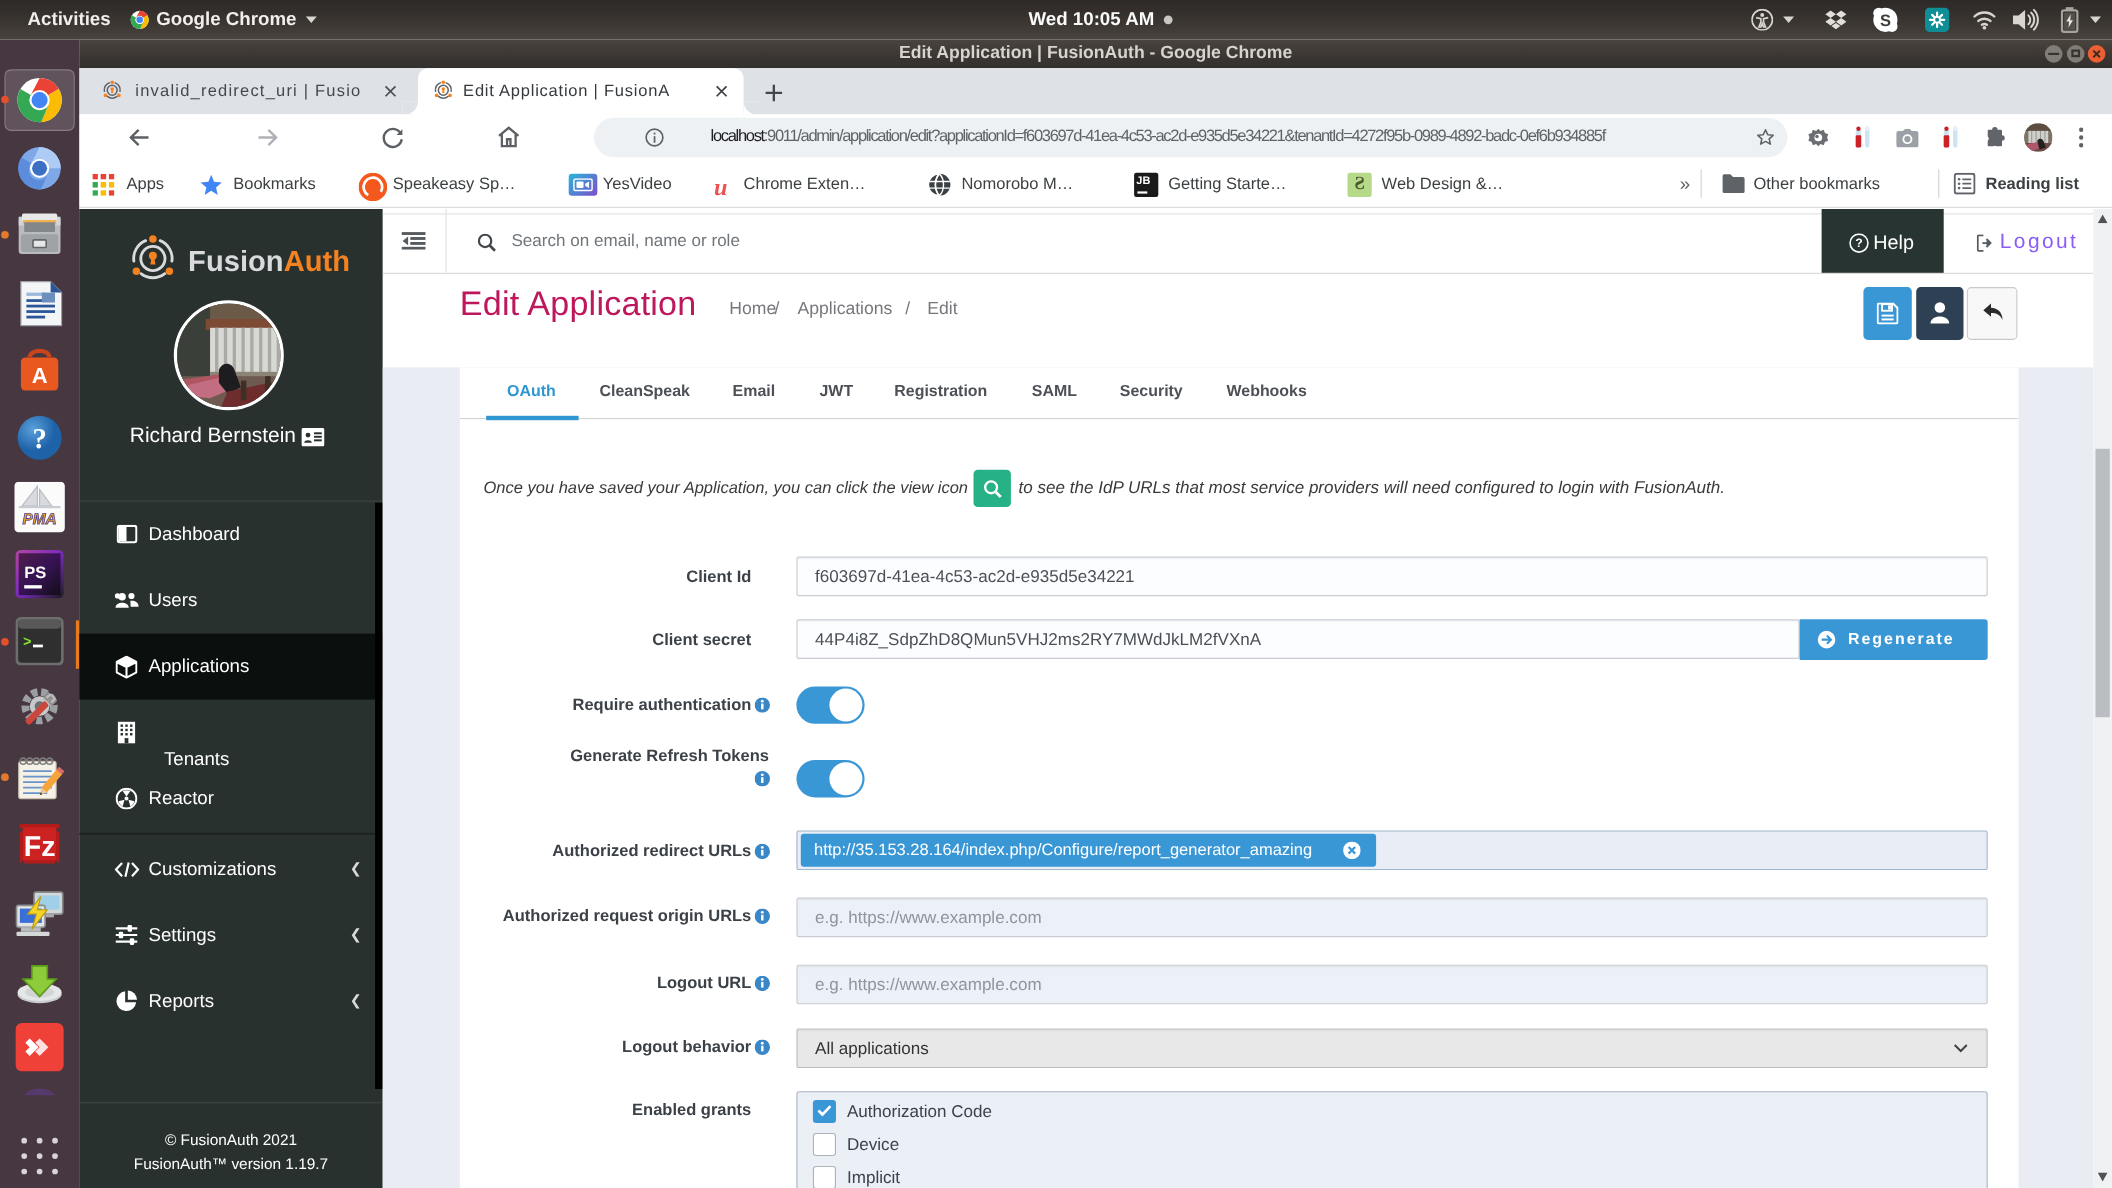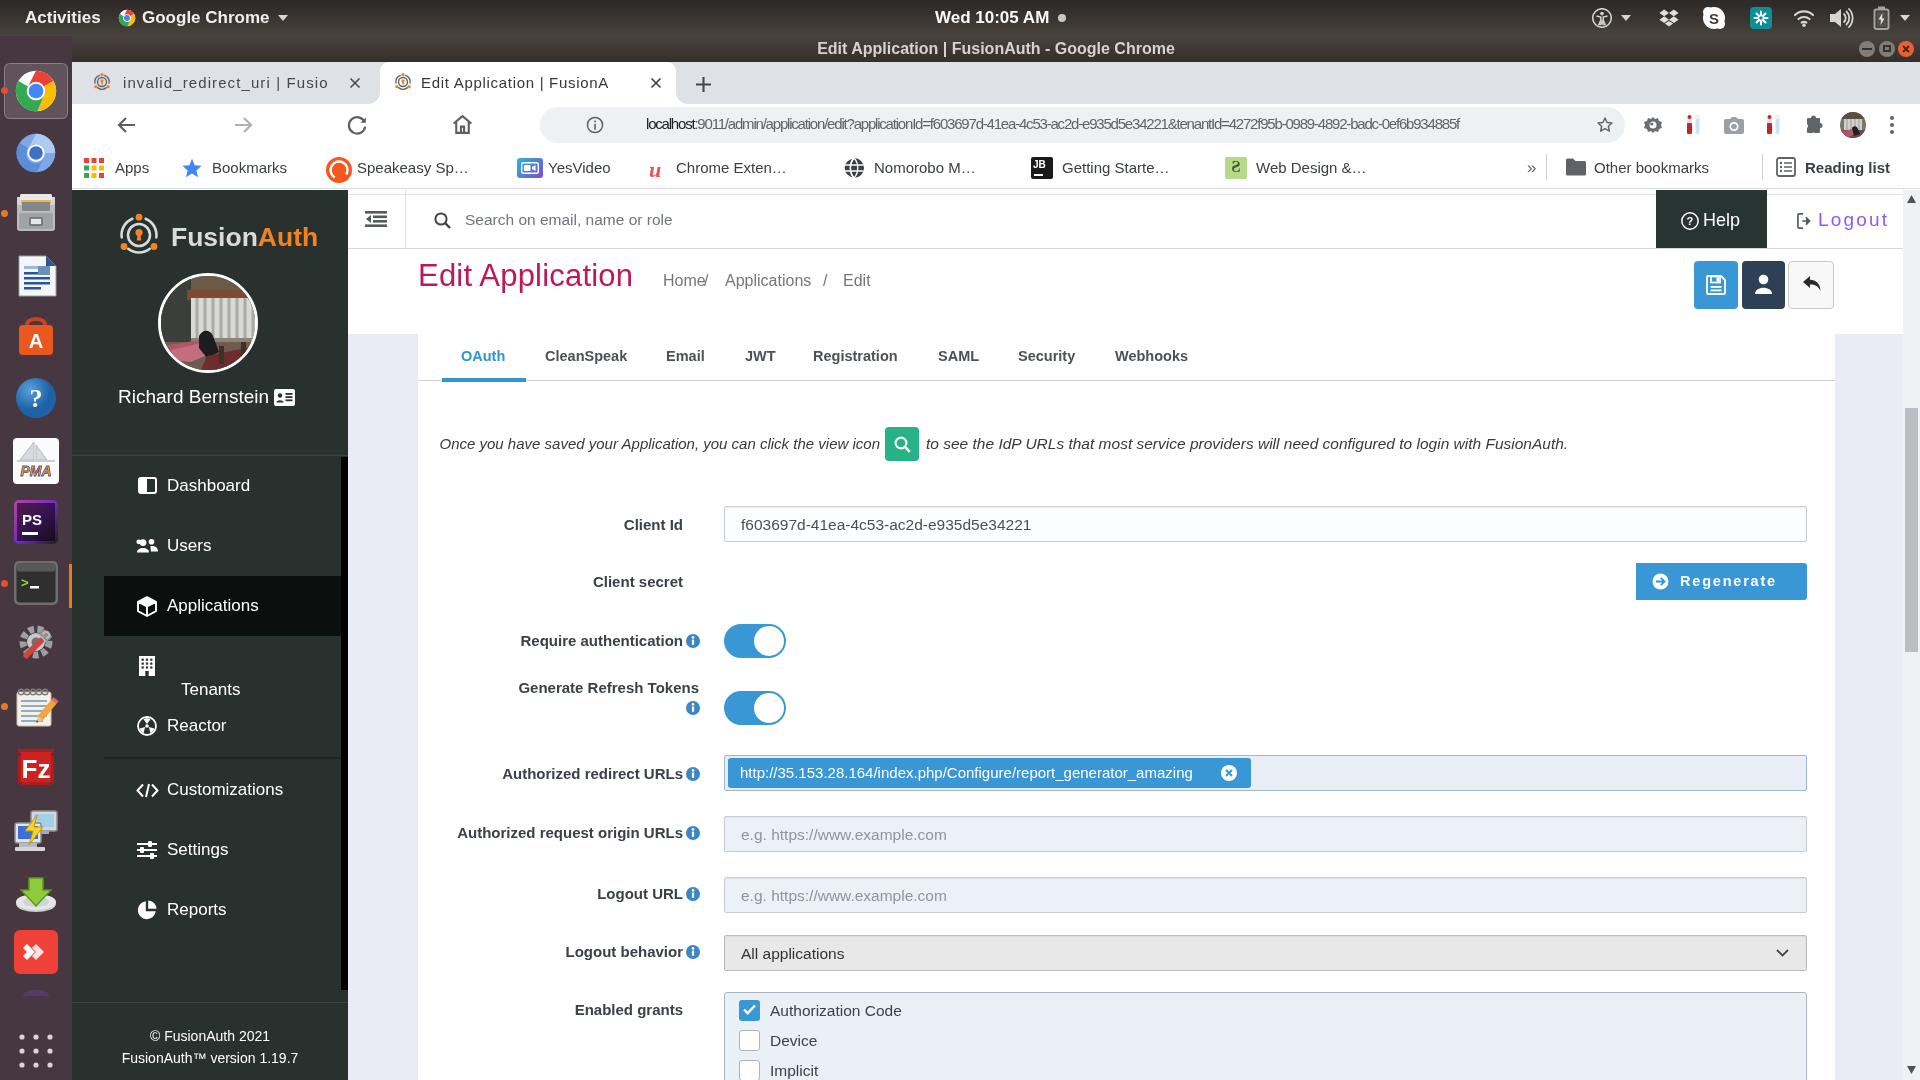--- a/index.html
+++ b/index.html
@@ -522,21 +522,21 @@
   <svg class="abs" style="left:202px;top:199px;" width="21" height="17" viewBox="0 0 21 17">
     <rect width="21" height="17" rx="2" fill="#fff"></rect>
     <circle cx="6" cy="6.5" r="2.2" fill="#29312f"></circle>
     <path d="M2.5 13.5 C2.5 10.5 9.5 10.5 9.5 13.5 Z" fill="#29312f"></path>
     <rect x="11.5" y="4" width="7" height="1.8" fill="#29312f"></rect>
       <rect x="11.5" y="7.2" width="7" height="1.8" fill="#29312f"></rect>
       <rect x="11.5" y="10.4" width="7" height="1.8" fill="#29312f"></rect>
   </svg>
 
   <div class="abs" style="left:0;top:265px;width:276px;height:1px;background:#3e4644;"></div>
-  <div class="abs" id="menu" style="left:0;top:266px;width:276px;color:#fff;font-size:17px;padding-left:32px;">
+  <div class="abs" id="menu" style="left:0;top:266px;width:276px;color:#fff;font-size:17px;">
     <div style="height:60px;position:relative;">
       <svg class="abs" style="left:34px;top:21px;" width="19" height="17" viewBox="0 0 19 17">
           <rect x="1" y="1" width="17" height="15" rx="2" fill="none" stroke="#fff" stroke-width="2"></rect>
           <rect x="2" y="2" width="7" height="13" fill="#fff"></rect>
         </svg>
       <div class="abs" style="left:63px;top:20px;">Dashboard</div>
     </div>
     <div style="height:60px;position:relative;">
       <svg class="abs" style="left:32px;top:22px;" width="23" height="16" viewBox="0 0 23 16">
           <circle cx="7" cy="4.6" r="3.4" fill="#fff"></circle>
@@ -711,20 +711,23 @@
         </svg>
     </div>
     <div class="abs" style="left:508px;top:101px;font-size:15.5px;font-style:italic;color:#3a3a3a;white-space:nowrap;">to see the IdP URLs that most service providers will need configured to login with FusionAuth.</div>
 
     <div class="abs lbl" style="top:182px;">Client Id</div>
     <div class="abs inp" style="top:172px;background:#fcfdff;">
         <span style="color:#4a5056;">f603697d-41ea-4c53-ac2d-e935d5e34221</span>
       </div>
 
     <div class="abs lbl" style="top:239px;">Client secret</div>
+    <div class="abs inp" style="top:229px;width:912px;background:#fcfdff;">
+        <span style="color:#4a5056;">44P4i8Z_SdpZhD8QMun5VHJ2ms2RY7MWdJkLM2fVXnA</span>
+      </div>
     <div class="abs" style="left:1218px;top:229px;width:171px;height:37px;background:#3a97d6;border-radius:0 3px 3px 0;color:#fff;">
       <svg class="abs" style="left:16px;top:10px;" width="17" height="17" viewBox="0 0 17 17">
           <circle cx="8.5" cy="8.5" r="8" fill="#fff"></circle>
           <path d="M4 8.5 H12 M8.8 4.8 L12.5 8.5 L8.8 12.2" stroke="#3a97d6" stroke-width="1.9" fill="none"></path>
         </svg>
       <div class="abs" style="left:44px;top:10px;font-size:14.5px;font-weight:700;letter-spacing:1.8px;">Regenerate</div>
     </div>
 
     <div class="abs lbl" style="top:298px;">Require authentication</div>
     <svg class="abs info" style="top:300px;" width="14" height="14" viewBox="0 0 14 14">

